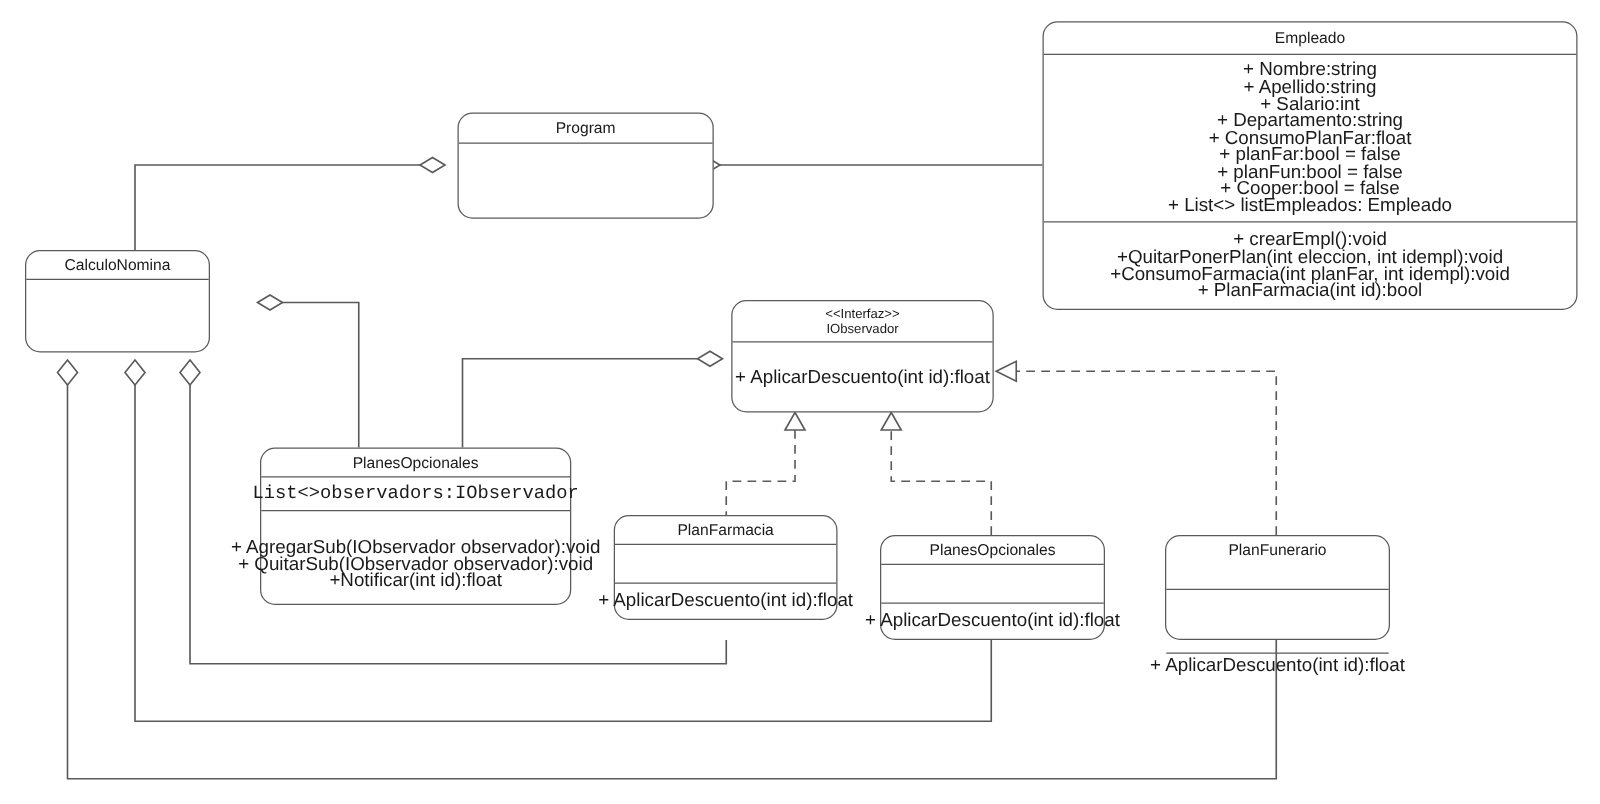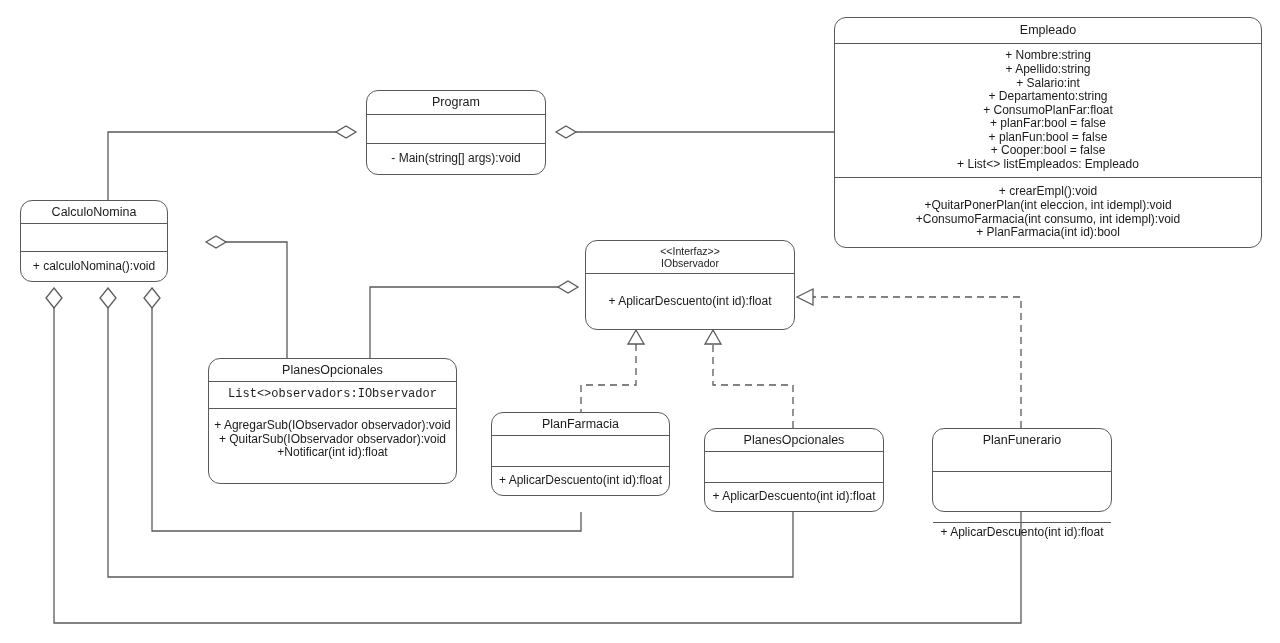--- a/index.html
+++ b/index.html
@@ -21,21 +21,21 @@
     z-index:5;
   }
   .sec{
     box-sizing:border-box;
     display:flex;flex-direction:column;
     align-items:center;justify-content:center;
     padding:3px 4px;
   }
   .sec + .sec{border-top:1.4px solid #5a5a5a;}
   .sec.title{font-size:12.5px;line-height:15px;}
-  .sec.attrs,.sec.ops{font-size:12px;line-height:13.6px;}
+  .sec.attrs,.sec.ops{font-size:15px;line-height:13.6px;}
   .sec .row{white-space:nowrap;text-align:center;}
   .sec.iface-title{font-size:10.5px;font-weight:normal;line-height:12px;}
   .empty{}
 </style>
 </head>
 <body>
 
 <div id="canvas">
 
   <svg class="lines" viewBox="0 0 1280 643" xmlns="http://www.w3.org/2000/svg">
@@ -105,63 +105,57 @@
       <div class="row">+  Departamento:string</div>
       <div class="row">+  ConsumoPlanFar:float</div>
       <div class="row">+  planFar:bool = false</div>
       <div class="row">+  planFun:bool = false</div>
       <div class="row">+  Cooper:bool  = false</div>
       <div class="row">+ List&lt;&gt; listEmpleados: Empleado</div>
     </div>
     <div class="sec ops" style="flex:1 1 auto;">
       <div class="row">+ crearEmpl():void</div>
       <div class="row">+QuitarPonerPlan(int eleccion, int idempl):void</div>
-      <div class="row">+ConsumoFarmacia(int consumo, int idempl):void</div>
+      <div class="row">+ConsumoFarmacia(int planFar, int idempl):void</div>
       <div class="row">+ PlanFarmacia(int id):bool</div>
     </div>
   </div>
 
-  <div class="uml-class" style="left:366px;top:90px;width:180px;height:85px;">
+  <div class="uml-class" style="left:366px;top:90px;width:205px;height:85px;">
     <div class="sec title" style="flex:0 0 23px;">
       <div class="row">Program</div>
     </div>
     <div class="sec attrs empty" style="flex:0 0 29px;"></div>
-    <div class="sec ops" style="flex:1 1 auto;">
-      <div class="row">- Main(string[] args):void</div>
-    </div>
   </div>
 
   <div class="uml-class" style="left:20px;top:200px;width:148px;height:82px;">
     <div class="sec title" style="flex:0 0 22px;">
       <div class="row">CalculoNomina</div>
     </div>
     <div class="sec attrs empty" style="flex:0 0 28px;"></div>
-    <div class="sec ops" style="flex:1 1 auto;">
-      <div class="row">+ calculoNomina():void</div>
-    </div>
   </div>
 
   <div class="uml-class" style="left:585px;top:240px;width:210px;height:90px;">
     <div class="sec iface-title" style="flex:0 0 32px;">
       <div class="row">&lt;&lt;Interfaz&gt;&gt;</div>
       <div class="row">IObservador</div>
     </div>
     <div class="sec ops" style="flex:1 1 auto;">
       <div class="row">+ AplicarDescuento(int id):float</div>
     </div>
   </div>
 
   <div class="uml-class" style="left:208px;top:358px;width:249px;height:126px;">
     <div class="sec title" style="flex:0 0 22px;">
       <div class="row">PlanesOpcionales</div>
     </div>
     <div class="sec attrs" style="flex:0 0 27px;font-family:Liberation Mono, monospace;">
       <div class="row">List&lt;&gt;observadors:IObservador</div>
     </div>
-    <div class="sec ops" style="flex:1 1 auto;justify-content:flex-start;padding-top:10px;">
+    <div class="sec ops" style="flex:1 1 auto;justify-content:flex-start;padding-top:22px;">
       <div class="row">+ AgregarSub(IObservador observador):void</div>
       <div class="row">+ QuitarSub(IObservador observador):void</div>
       <div class="row">+Notificar(int id):float</div>
     </div>
   </div>
 
   <div class="uml-class" style="left:491px;top:412px;width:179px;height:84px;">
     <div class="sec title" style="flex:0 0 22px;">
       <div class="row">PlanFarmacia</div>
     </div>

